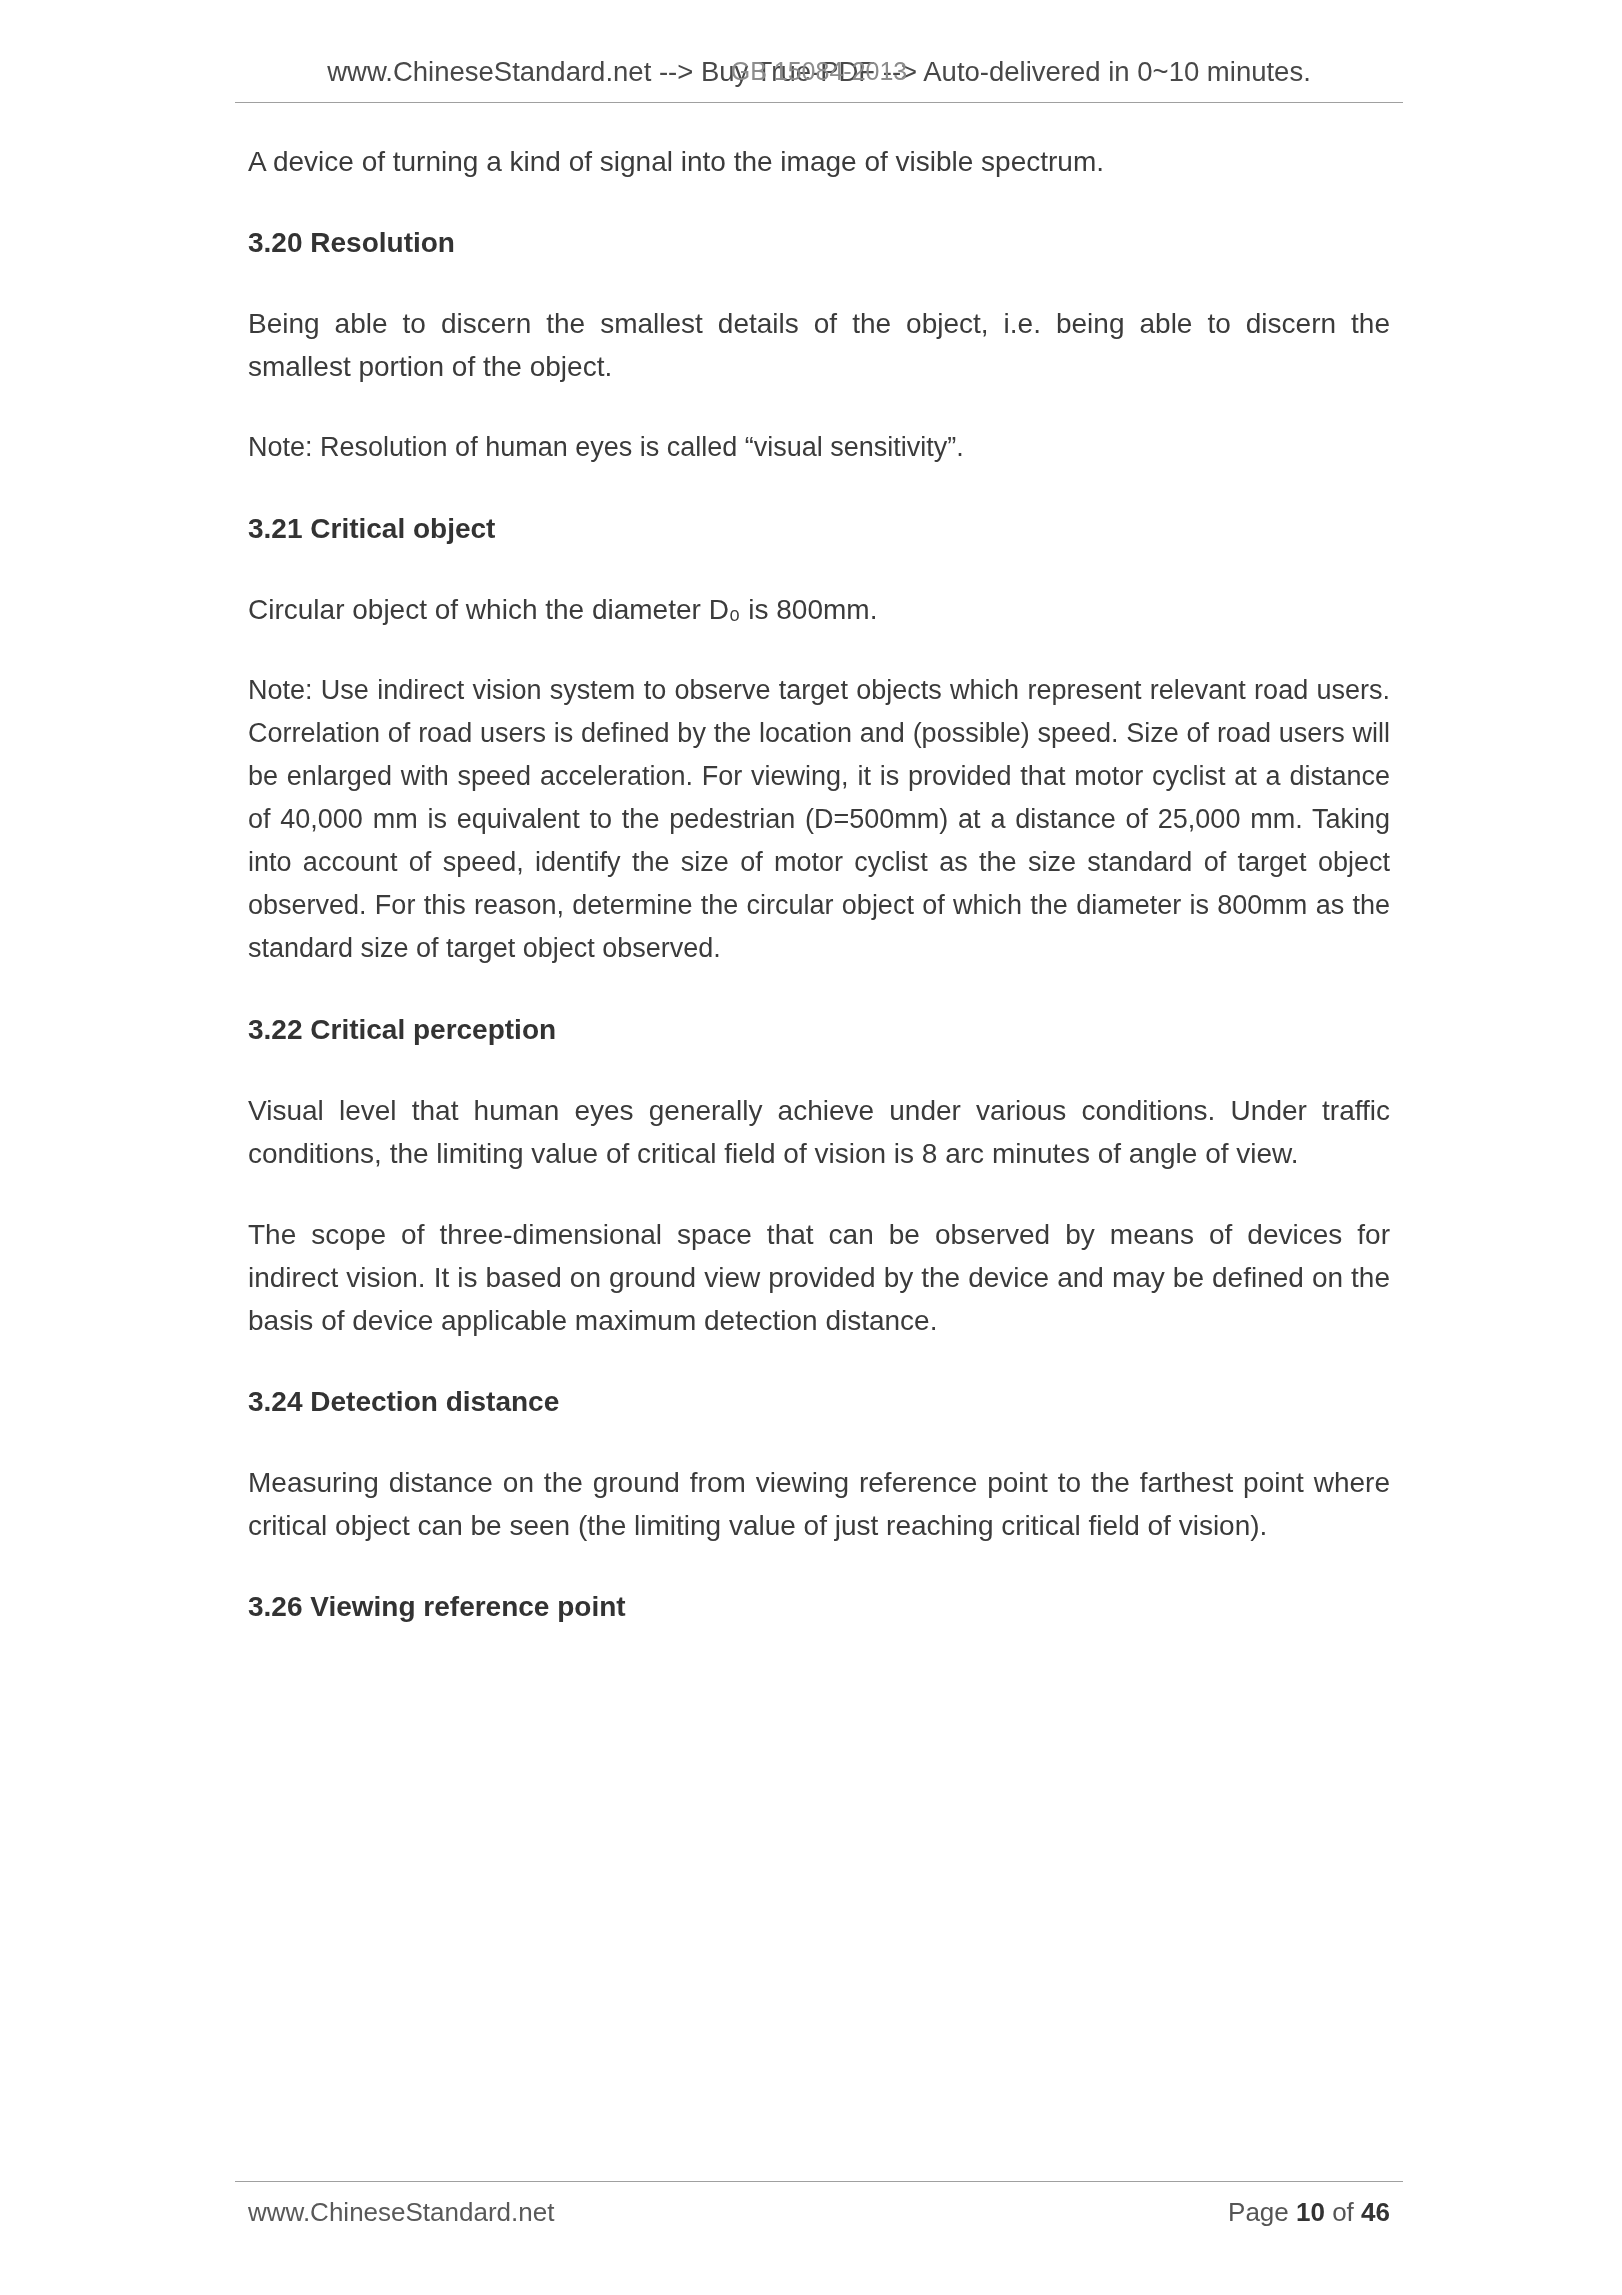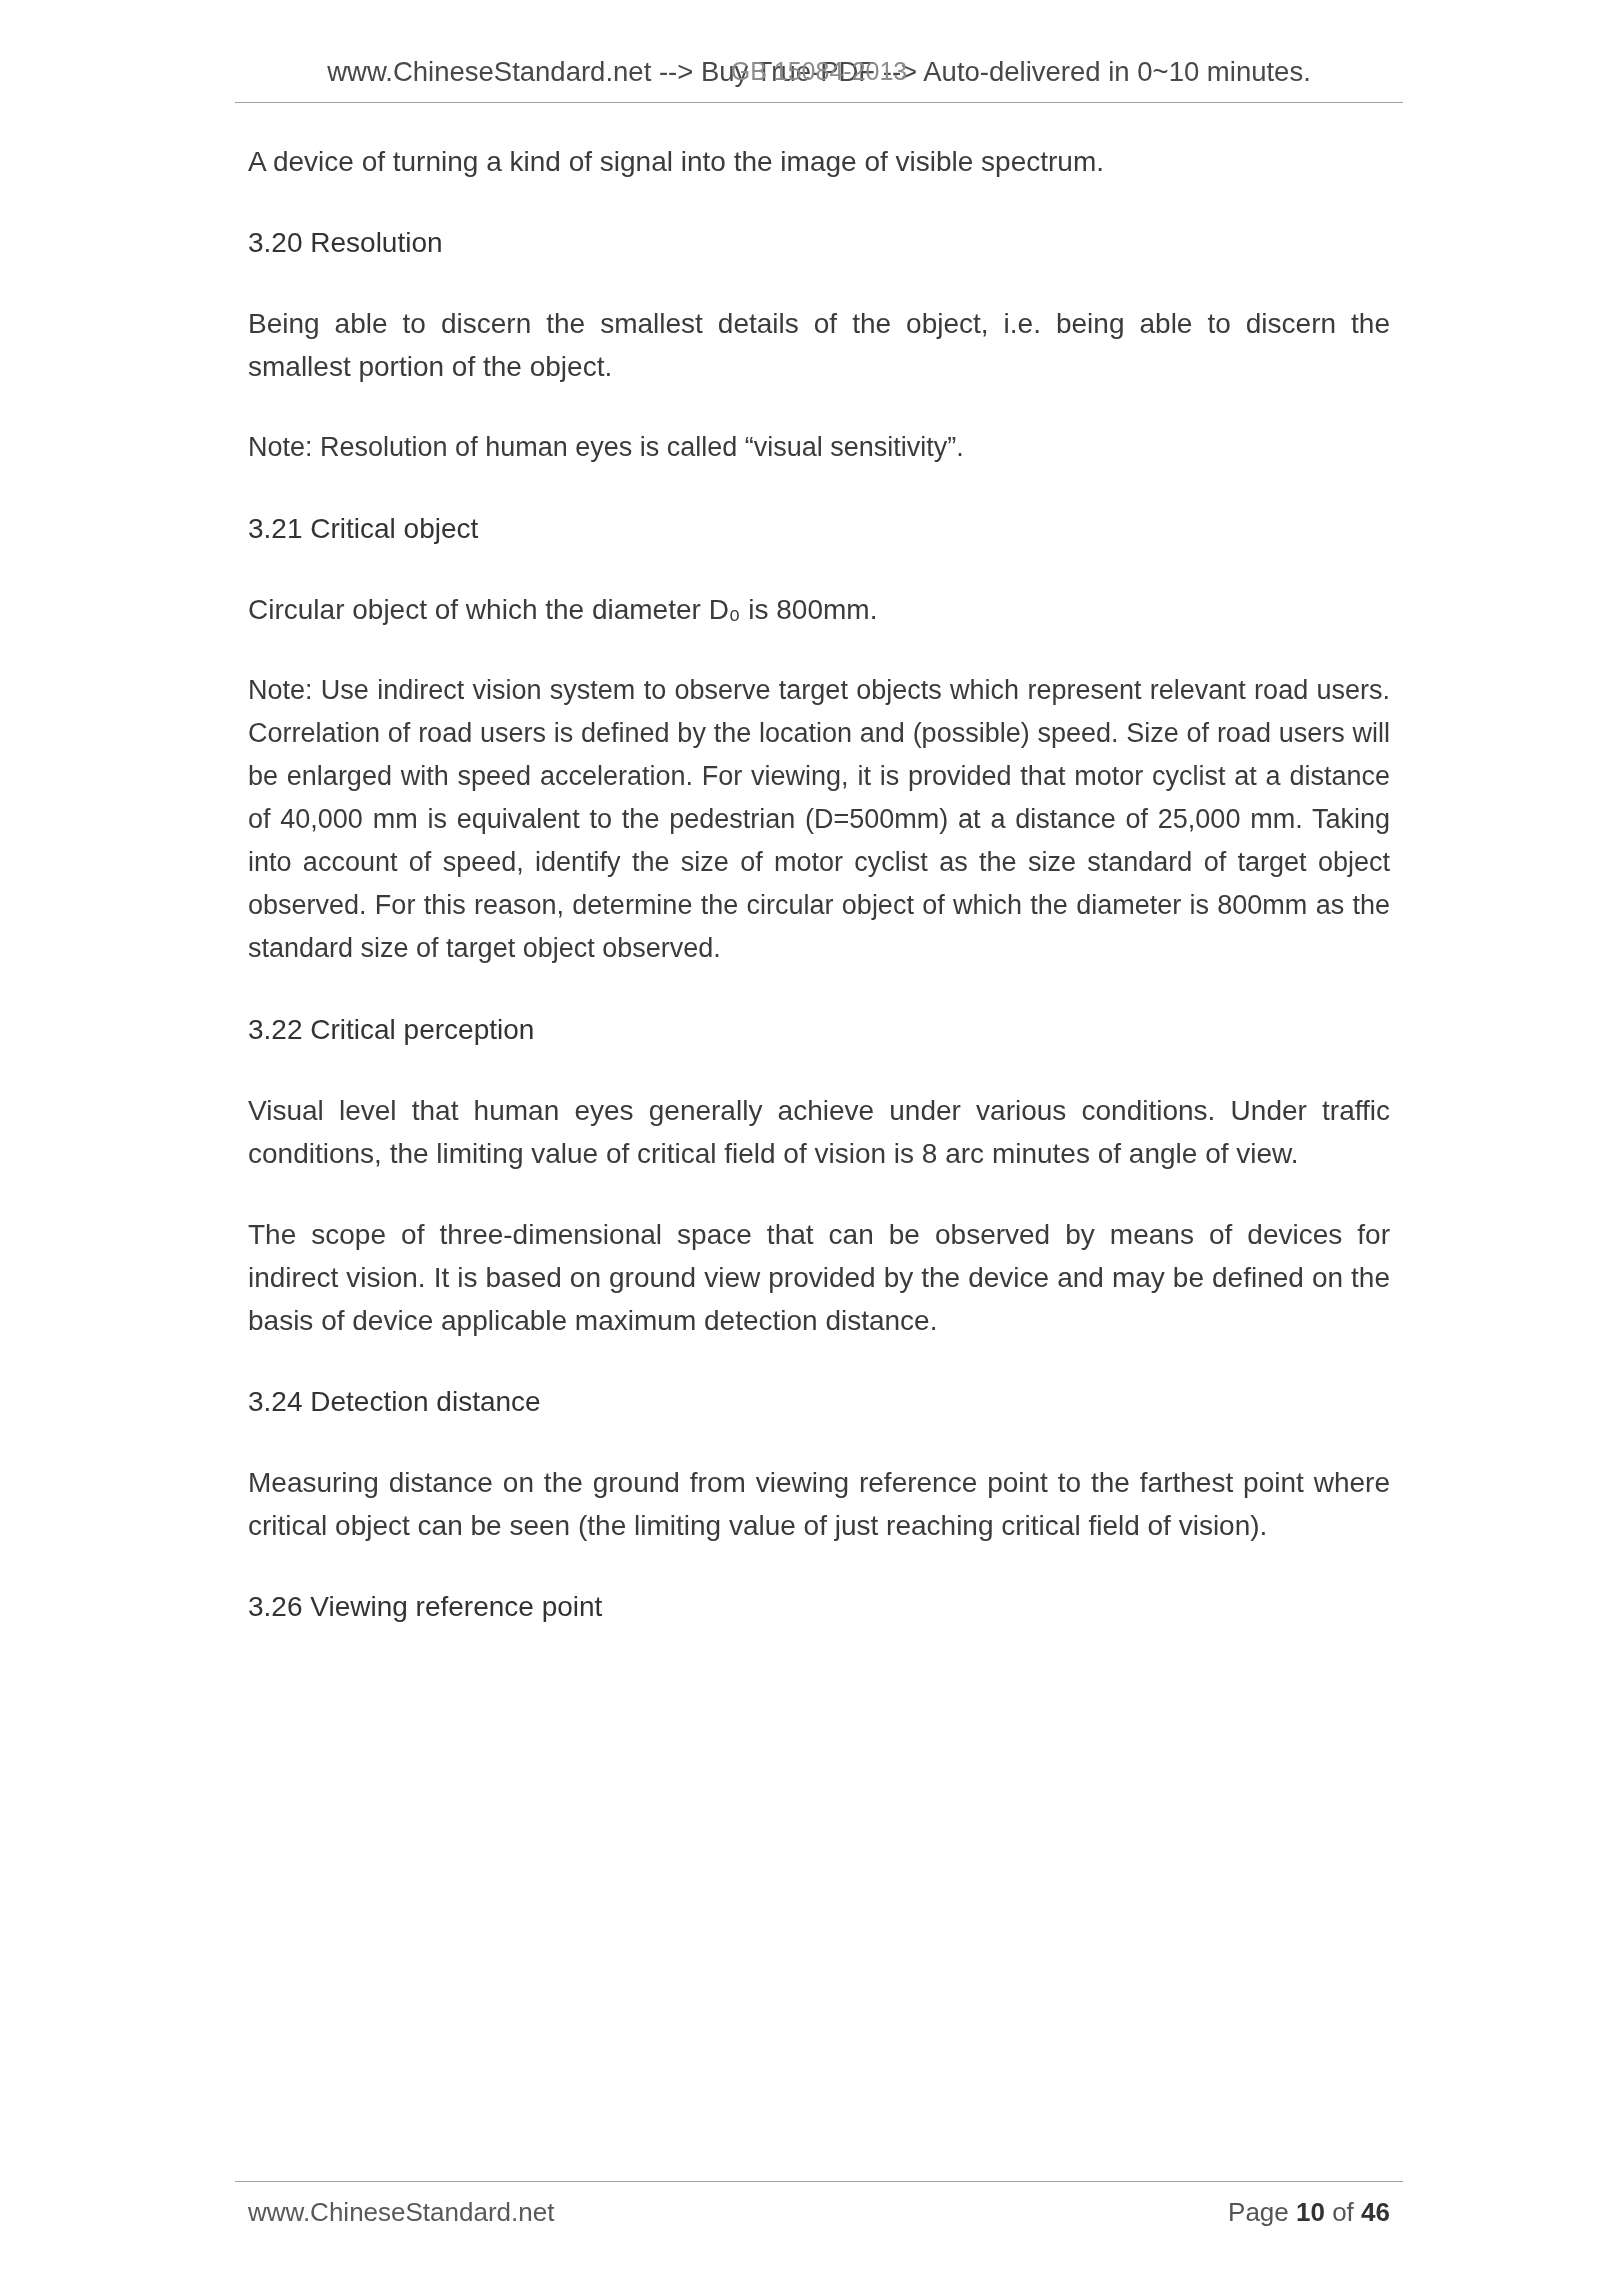--- a/index.html
+++ b/index.html
@@ -54,21 +54,21 @@
   .para {
     font-size: 28px;
     line-height: 43px;
     margin-bottom: 38px;
     color: #3b3b3b;
   }
   .justify { text-align: justify; }
   .heading {
     font-size: 28px;
     line-height: 43px;
-    font-weight: normal;
+    font-weight: bold;
     color: #333333;
     margin-bottom: 38px;
   }
   .note {
     font-size: 27px;
     line-height: 43px;
     margin-bottom: 38px;
     color: #3b3b3b;
   }
   

